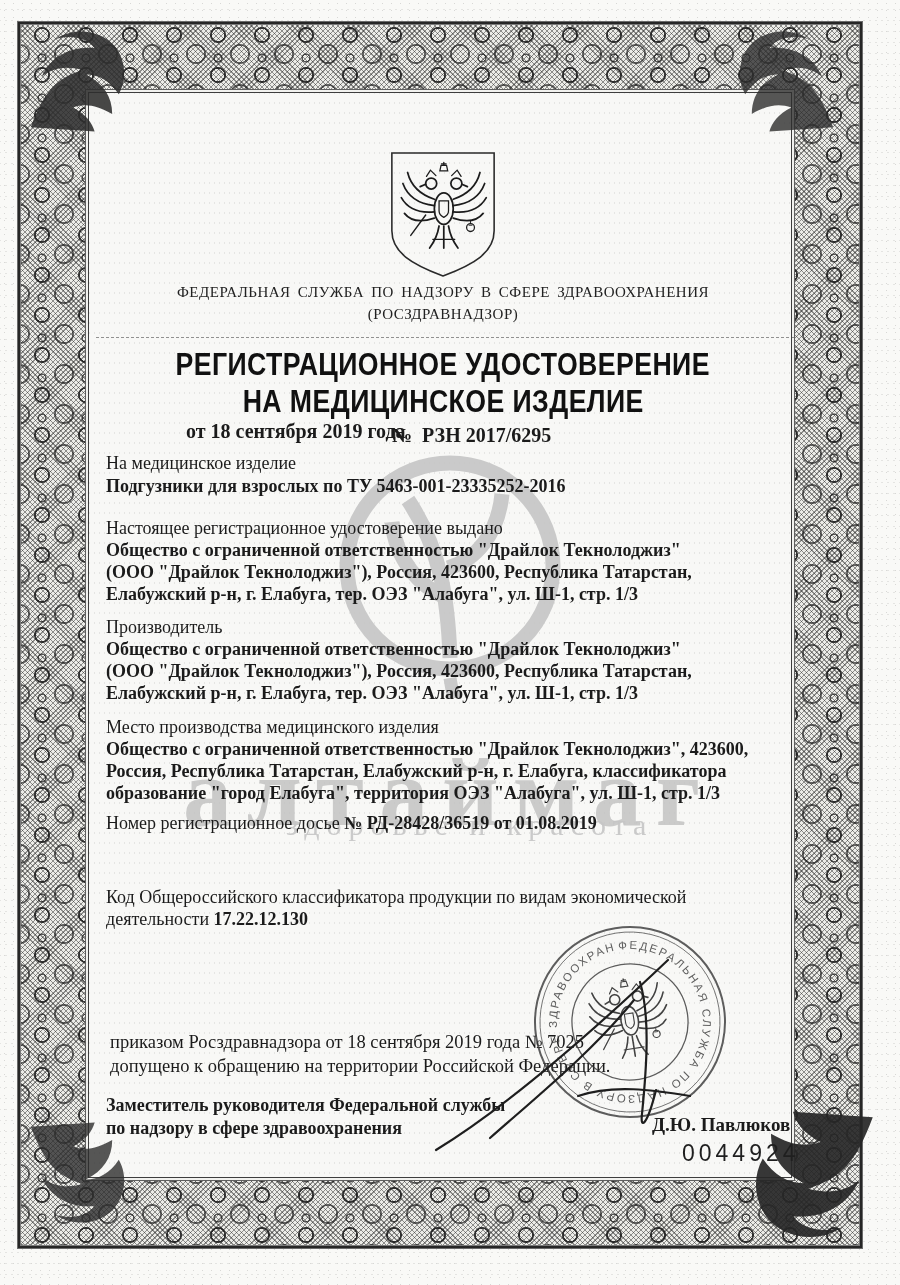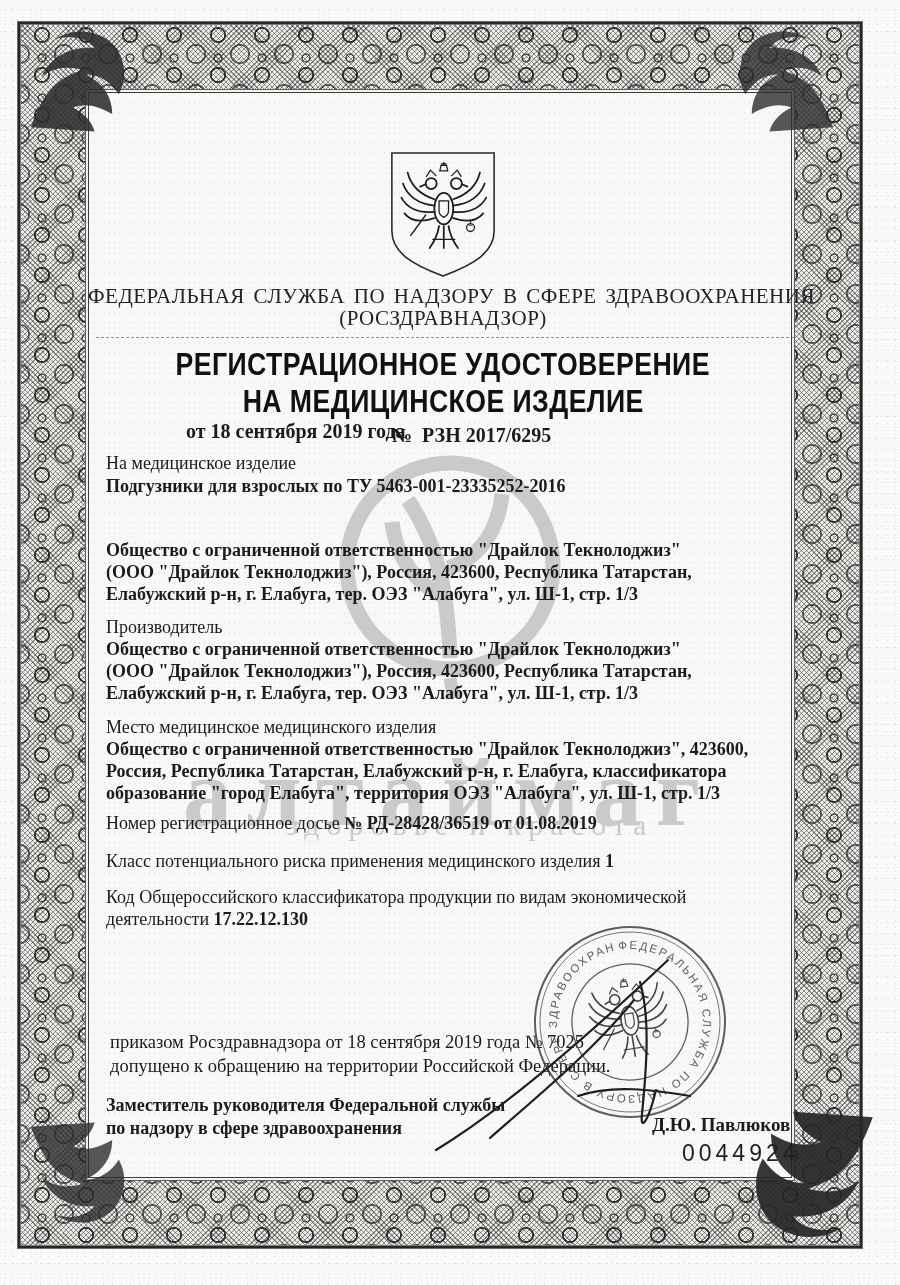--- a/index.html
+++ b/index.html
@@ -32,21 +32,21 @@
   .corner{position:absolute;z-index:1;}
   
   .wm{position:absolute;z-index:1;pointer-events:none;}
   .wm-brand{left:183px;top:688px;font-family:Liberation Serif, serif;font-weight:700;
     font-size:98px;letter-spacing:14px;color:#c0c0c0;opacity:.8;margin-top:48px;}
   .wm-tag{left:286px;top:808px;font-family:Liberation Serif, serif;font-weight:400;
     font-size:30px;letter-spacing:7px;color:#c6c6c6;opacity:.9;}
   
   .abs{position:absolute;z-index:2;white-space:nowrap;}
   .center{left:88px;width:710px;text-align:center;}
-  .agency{font-size:21px;letter-spacing:.5px;word-spacing:3px;color:#222;}
+  .agency{font-size:15px;letter-spacing:.5px;word-spacing:3px;color:#222;}
   .sep{left:96px;top:337px;width:698px;height:0;z-index:2;border-top:1px dashed rgba(60,60,60,.55);}
   .title{font-family:"Liberation Sans",sans-serif;font-weight:700;font-size:31px;color:#111;}
   .title .sq{display:inline-block;transform:scaleX(.86);letter-spacing:.5px;}
   .b{font-weight:700;}
   .body-t{font-size:18px;line-height:22px;}
   .sigpos{font-size:18px;line-height:23px;font-weight:700;}
   .serial{font-family:Liberation Sans, sans-serif;font-size:23px;letter-spacing:4px;color:#1f1f1f;}
   .stamp{position:absolute;left:528px;top:920px;z-index:3;opacity:.82;transform:rotate(-9deg);}
   .signature{position:absolute;left:428px;top:938px;z-index:4;}
   .emblem{position:absolute;left:384px;top:148px;z-index:2;}
@@ -129,41 +129,39 @@
   <div class="abs center title" style="top:347px"><span class="sq">РЕГИСТРАЦИОННОЕ УДОСТОВЕРЕНИЕ</span></div>
   <div class="abs center title" style="top:384px"><span class="sq">НА МЕДИЦИНСКОЕ ИЗДЕЛИЕ</span></div>
   <div class="abs b" style="left:186px;top:420px;font-size:20px">от 18 сентября 2019 года</div>
   <div class="abs b" style="left:392px;top:424px;font-size:20px">
     <span>№</span>&nbsp;&nbsp;<span>РЗН 2017/6295</span>
   </div>
 
   <div class="abs body-t" style="left:106px;top:452px">На медицинское изделие</div>
   <div class="abs body-t b" style="left:106px;top:475px">Подгузники для взрослых по ТУ 5463-001-23335252-2016</div>
 
+  <div class="abs body-t" style="left:106px;top:517px">Настоящее регистрационное удостоверение выдано</div>
   <div class="abs body-t b" style="left:106px;top:539px">Общество с ограниченной ответственностью "Драйлок Текнолоджиз"</div>
   <div class="abs body-t b" style="left:106px;top:561px">(ООО "Драйлок Текнолоджиз"), Россия, 423600, Республика Татарстан,</div>
   <div class="abs body-t b" style="left:106px;top:583px">Елабужский р-н, г. Елабуга, тер. ОЭЗ "Алабуга", ул. Ш-1, стр. 1/3</div>
 
   <div class="abs body-t" style="left:106px;top:616px">Производитель</div>
   <div class="abs body-t b" style="left:106px;top:638px">Общество с ограниченной ответственностью "Драйлок Текнолоджиз"</div>
   <div class="abs body-t b" style="left:106px;top:660px">(ООО "Драйлок Текнолоджиз"), Россия, 423600, Республика Татарстан,</div>
   <div class="abs body-t b" style="left:106px;top:682px">Елабужский р-н, г. Елабуга, тер. ОЭЗ "Алабуга", ул. Ш-1, стр. 1/3</div>
 
-  <div class="abs body-t" style="left:106px;top:716px">Место медицинское медицинского изделия</div>
+  <div class="abs body-t" style="left:106px;top:716px">Место производства медицинского изделия</div>
   <div class="abs body-t b" style="left:106px;top:738px">Общество с ограниченной ответственностью "Драйлок Текнолоджиз", 423600,</div>
   <div class="abs body-t b" style="left:106px;top:760px">Россия, Республика Татарстан, Елабужский р-н, г. Елабуга, классификатора</div>
   <div class="abs body-t b" style="left:106px;top:782px">образование "город Елабуга", территория ОЭЗ "Алабуга", ул. Ш-1, стр. 1/3</div>
 
   <div class="abs body-t" style="left:106px;top:812px">
     <span>Номер регистрационное досье</span>&nbsp;<span class="b">№ РД-28428/36519 от 01.08.2019</span>
   </div>
 
-  <div class="abs body-t" style="left:106px;top:850px">
-    <span>Класс потенциального риска применения медицинского изделия</span>&nbsp;<span class="b">1</span>
-  </div>
 
   <div class="abs body-t" style="left:106px;top:886px">Код Общероссийского классификатора продукции по видам экономической</div>
   <div class="abs body-t" style="left:106px;top:908px">
     <span>деятельности</span>&nbsp;<span class="b">17.22.12.130</span>
   </div>
 
 
   <div class="abs body-t" style="left:110px;top:1031px;font-size:18.5px">приказом Росздравнадзора от 18 сентября 2019 года № 7025</div>
   <div class="abs body-t" style="left:110px;top:1055px;font-size:18.5px">допущено к обращению на территории Российской Федерации.</div>
 

